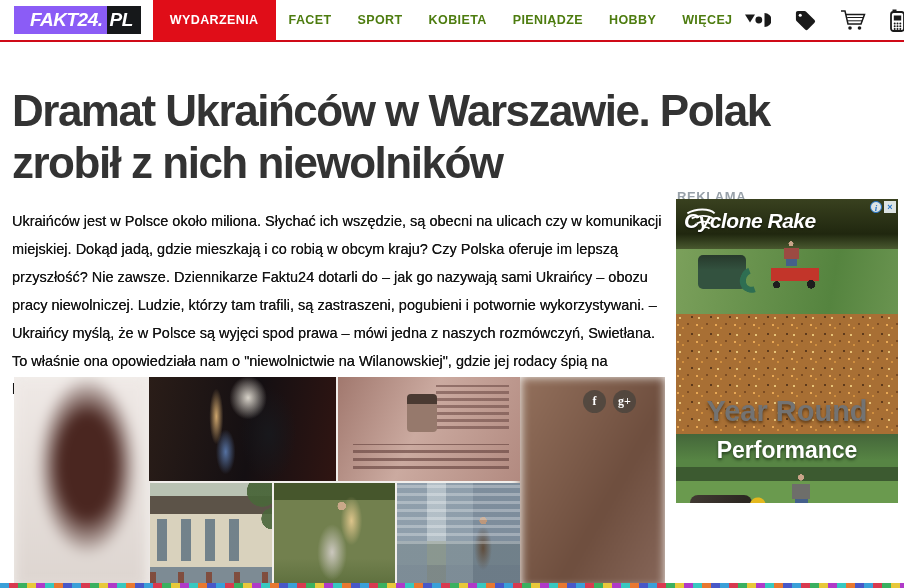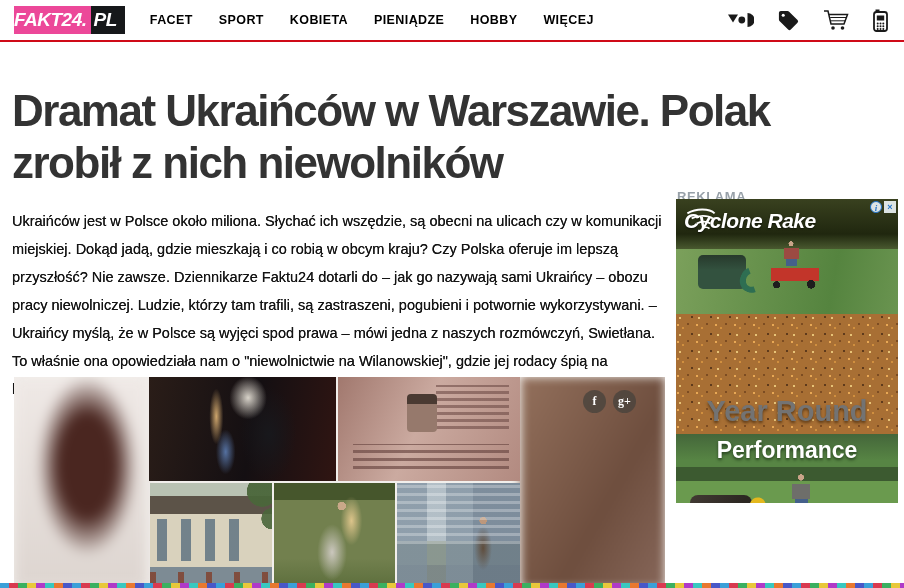--- a/index.html
+++ b/index.html
@@ -4,24 +4,24 @@
 <style>
   html,body{margin:0;padding:0;background:#fff;}
   .page{position:relative;width:904px;height:588px;overflow:hidden;background:#fff;
         font-family:"Liberation Sans",sans-serif;}
 
   
   .header{position:absolute;top:0;left:0;width:904px;height:40px;background:#fff;
           border-bottom:2px solid #cf0a18;display:flex;align-items:center;z-index:5;}
   .logo{margin-left:14px;display:flex;font-style:italic;font-weight:bold;font-size:19px;
         letter-spacing:-0.5px;line-height:1;cursor:pointer;}
-  .logo-red{background:#ec4899;color:#fff;padding:4px 4px 5px 0;}
+  .logo-red{background:#8b5cf6;color:#fff;padding:4px 4px 5px 16px;}
   .logo-black{background:#16181a;color:#fff;padding:4px 8px 5px 3px;text-align:center;}
   .nav{display:flex;align-items:stretch;height:42px;margin-left:12px;}
-  .nav-item{font-size:12.5px;font-weight:bold;color:#000000;padding:14px 13px;letter-spacing:.4px;
+  .nav-item{font-size:12.5px;font-weight:bold;color:#4d7c0f;padding:14px 13px;letter-spacing:.4px;
             display:flex;align-items:center;cursor:pointer;}
   .nav-item.active{background:#e00d18;color:#fff;padding:0 17px;}
   .header-icons{margin-left:auto;display:flex;align-items:center;gap:23px;margin-right:16px;}
   .hicon{display:flex;align-items:center;cursor:pointer;}
 
   
   .headline{position:absolute;left:12px;top:56px;width:790px;font-size:44px;font-weight:bold;
             color:#333;line-height:1.16;letter-spacing:-1.5px;}
 
   
@@ -155,20 +155,21 @@
 <body>
 
 <div class="page">
 
   <div class="header">
     <div class="logo">
       <span class="logo-red">FAKT24.</span>
         <span class="logo-black">PL</span>
     </div>
     <div class="nav">
+      <div class="nav-item active">WYDARZENIA</div>
       <div class="nav-item">FACET</div>
       <div class="nav-item">SPORT</div>
       <div class="nav-item">KOBIETA</div>
       <div class="nav-item">PIENIĄDZE</div>
       <div class="nav-item">HOBBY</div>
       <div class="nav-item">WIĘCEJ</div>
     </div>
     <div class="header-icons">
       <span class="hicon">
         <svg width="26" height="14" viewBox="0 0 26 14" fill="#1a1a1a">

